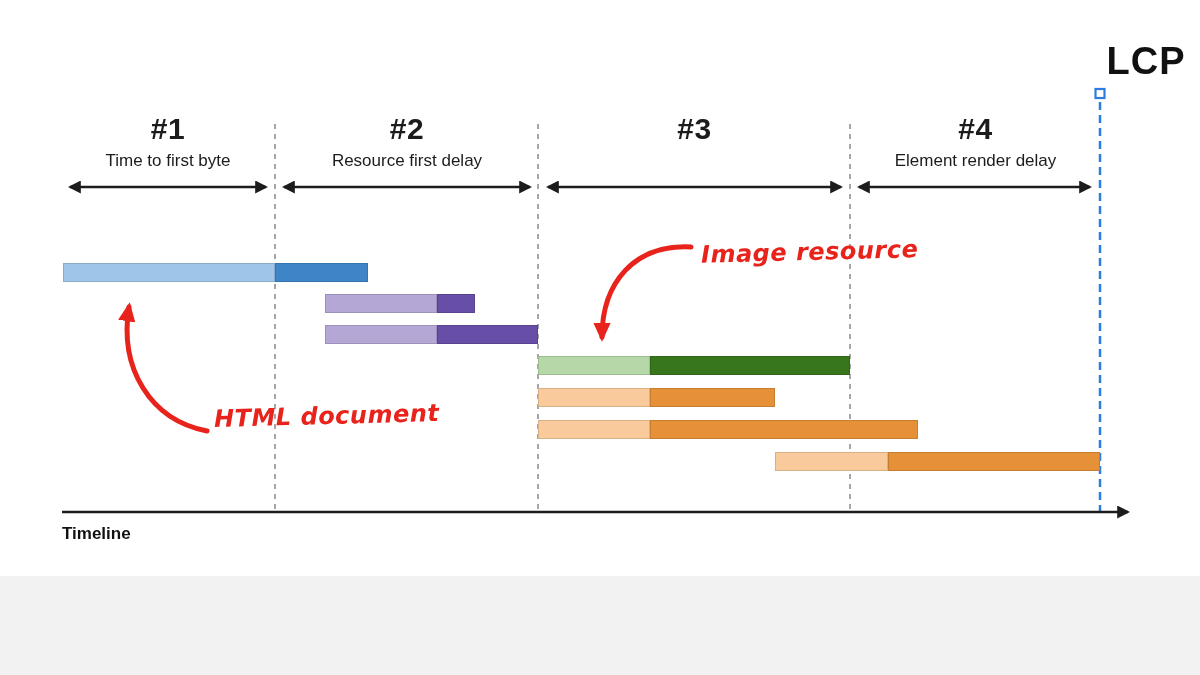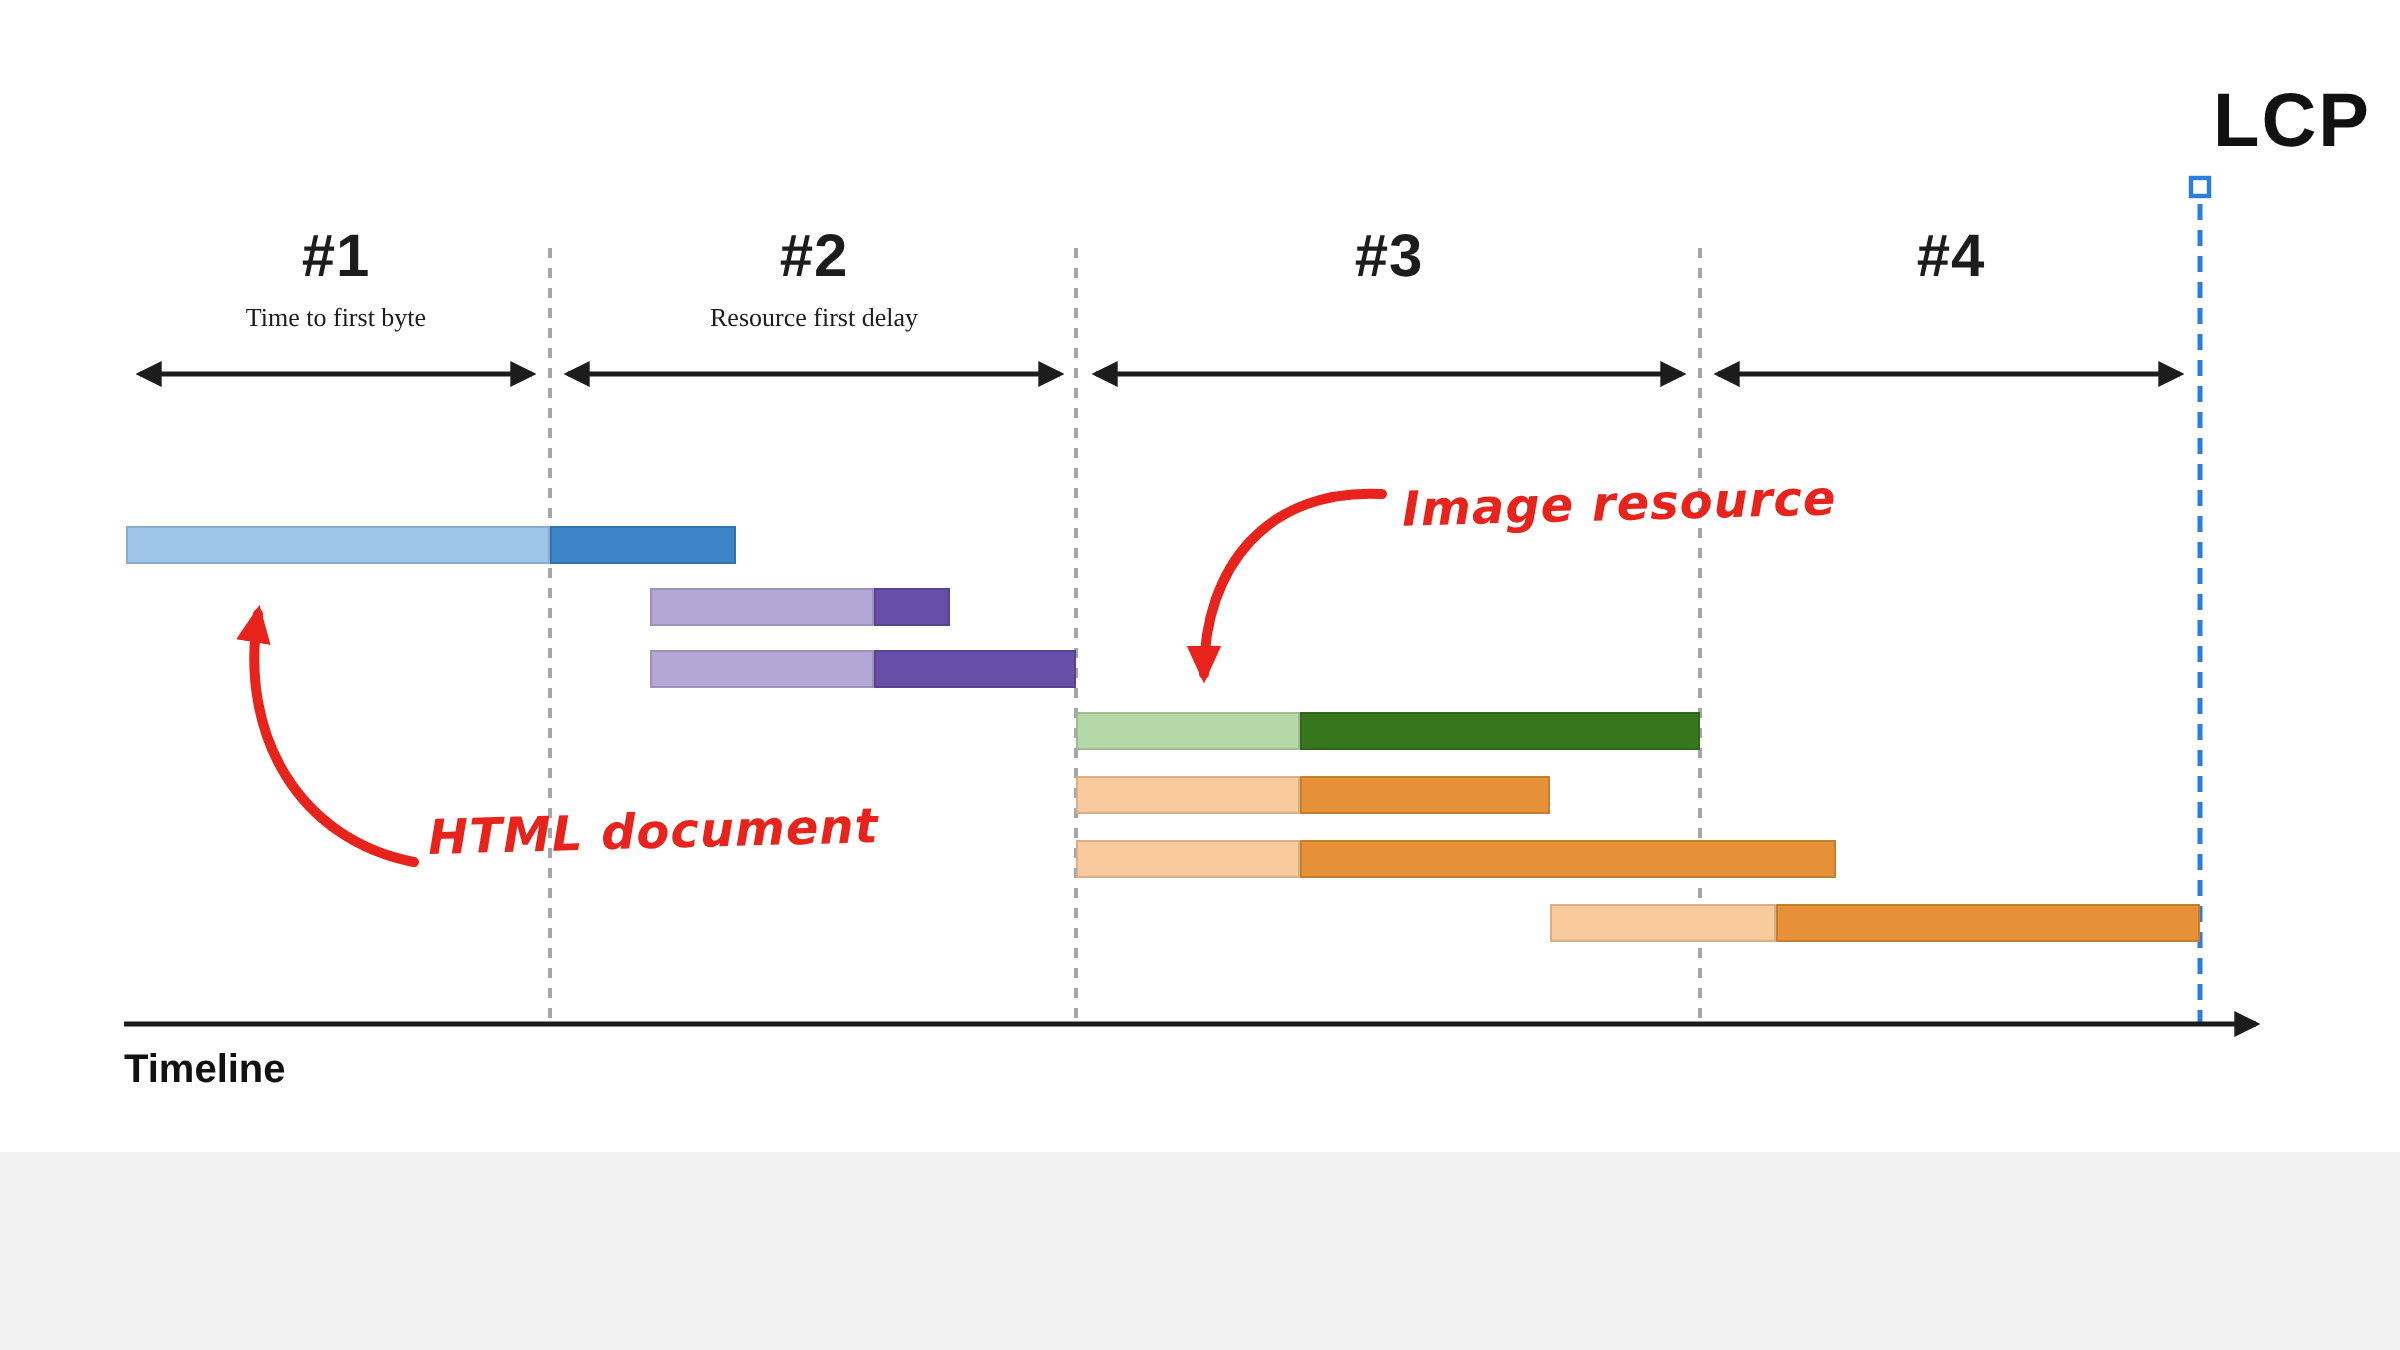--- a/index.html
+++ b/index.html
@@ -5,21 +5,21 @@
   html,body{margin:0;padding:0;background:#fff;}
   .stage{
     position:relative;width:1200px;height:675px;background:#fff;
     font-family:"Liberation Sans",sans-serif;color:var(--text,#1c1c1c);
     overflow:hidden;
   }
   .overlay{position:absolute;left:0;top:0;}
   
   .phase{position:absolute;top:112px;text-align:center;}
   .phase .num{font-size:30px;font-weight:bold;letter-spacing:.5px;line-height:34px;color:var(--text);}
-  .phase .lbl{font-size:13px;font-weight:500;margin-top:5px;color:var(--text);font-family:Liberation Serif, serif;}
+  .phase .lbl{font-size:17px;font-weight:500;margin-top:5px;color:var(--text);}
   .phase1{left:63px;width:210px;}
   .phase2{left:281px;width:252px;}
   .phase3{left:544px;width:301px;}
   .phase4{left:856px;width:239px;}
   
   .lcp-label{
     position:absolute;left:1086px;top:40px;width:120px;text-align:center;
     font-size:38px;font-weight:800;letter-spacing:1px;color:#111;
   }
   
@@ -27,21 +27,21 @@
   .seg{display:inline-block;height:100%;box-shadow:inset 0 0 0 1px rgba(0,0,0,0.13);}
   
   .annotation{
     position:absolute;color:var(--annotation-red);
     font-family:"DejaVu Sans",sans-serif;font-style:italic;font-weight:bold;
     font-size:24px;letter-spacing:.5px;transform:rotate(-1.5deg);white-space:nowrap;
   }
   .ann-html{left:214px;top:402px;}
   .ann-image{left:701px;top:238px;}
   
-  .timeline-label{position:absolute;left:62px;top:524px;font-size:20px;font-weight:bold;color:#111;}
+  .timeline-label{position:absolute;left:62px;top:524px;font-size:17px;font-weight:bold;color:#111;}
   
   .footer{position:absolute;left:0;top:576px;width:1200px;height:99px;background:var(--footer-bg);}
 </style>
 </head>
 <body>
 
 <div class="stage">
 
   <svg class="overlay" width="1200" height="675">
     <defs>
@@ -85,20 +85,21 @@
   </div>
   <div class="phase phase2">
     <div class="num">#2</div>
     <div class="lbl">Resource first delay</div>
   </div>
   <div class="phase phase3">
     <div class="num">#3</div>
   </div>
   <div class="phase phase4">
     <div class="num">#4</div>
+    <div class="lbl">Element render delay</div>
   </div>
 
   <div class="lcp-label">LCP</div>
 
   <div id="bars">
       <div class="bar" style="left: 63px; top: 263px; height: 19px;">
         <span class="seg" style="width: 212px; background: var(--document-light);"></span>
         <span class="seg" style="width: 93px; background: var(--document-dark);"></span>
       </div>
       <div class="bar" style="left: 325px; top: 294px; height: 19px;">

